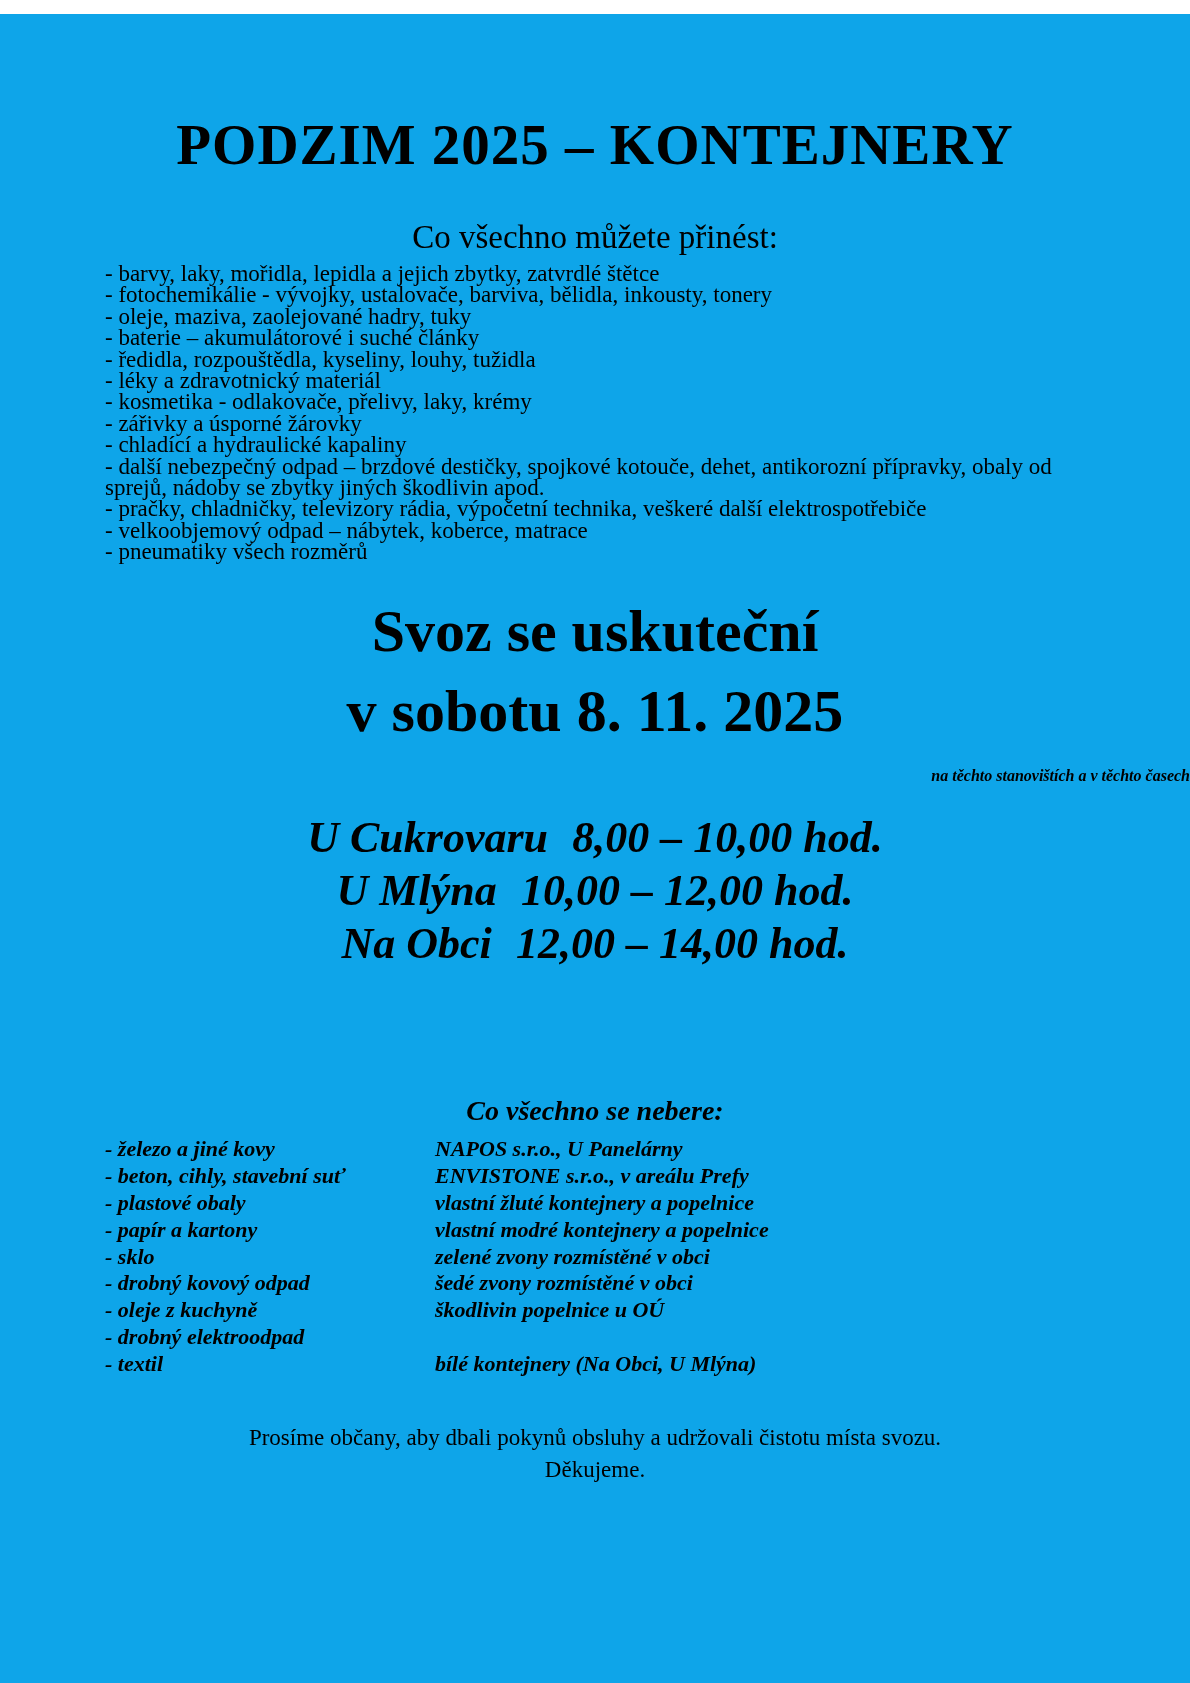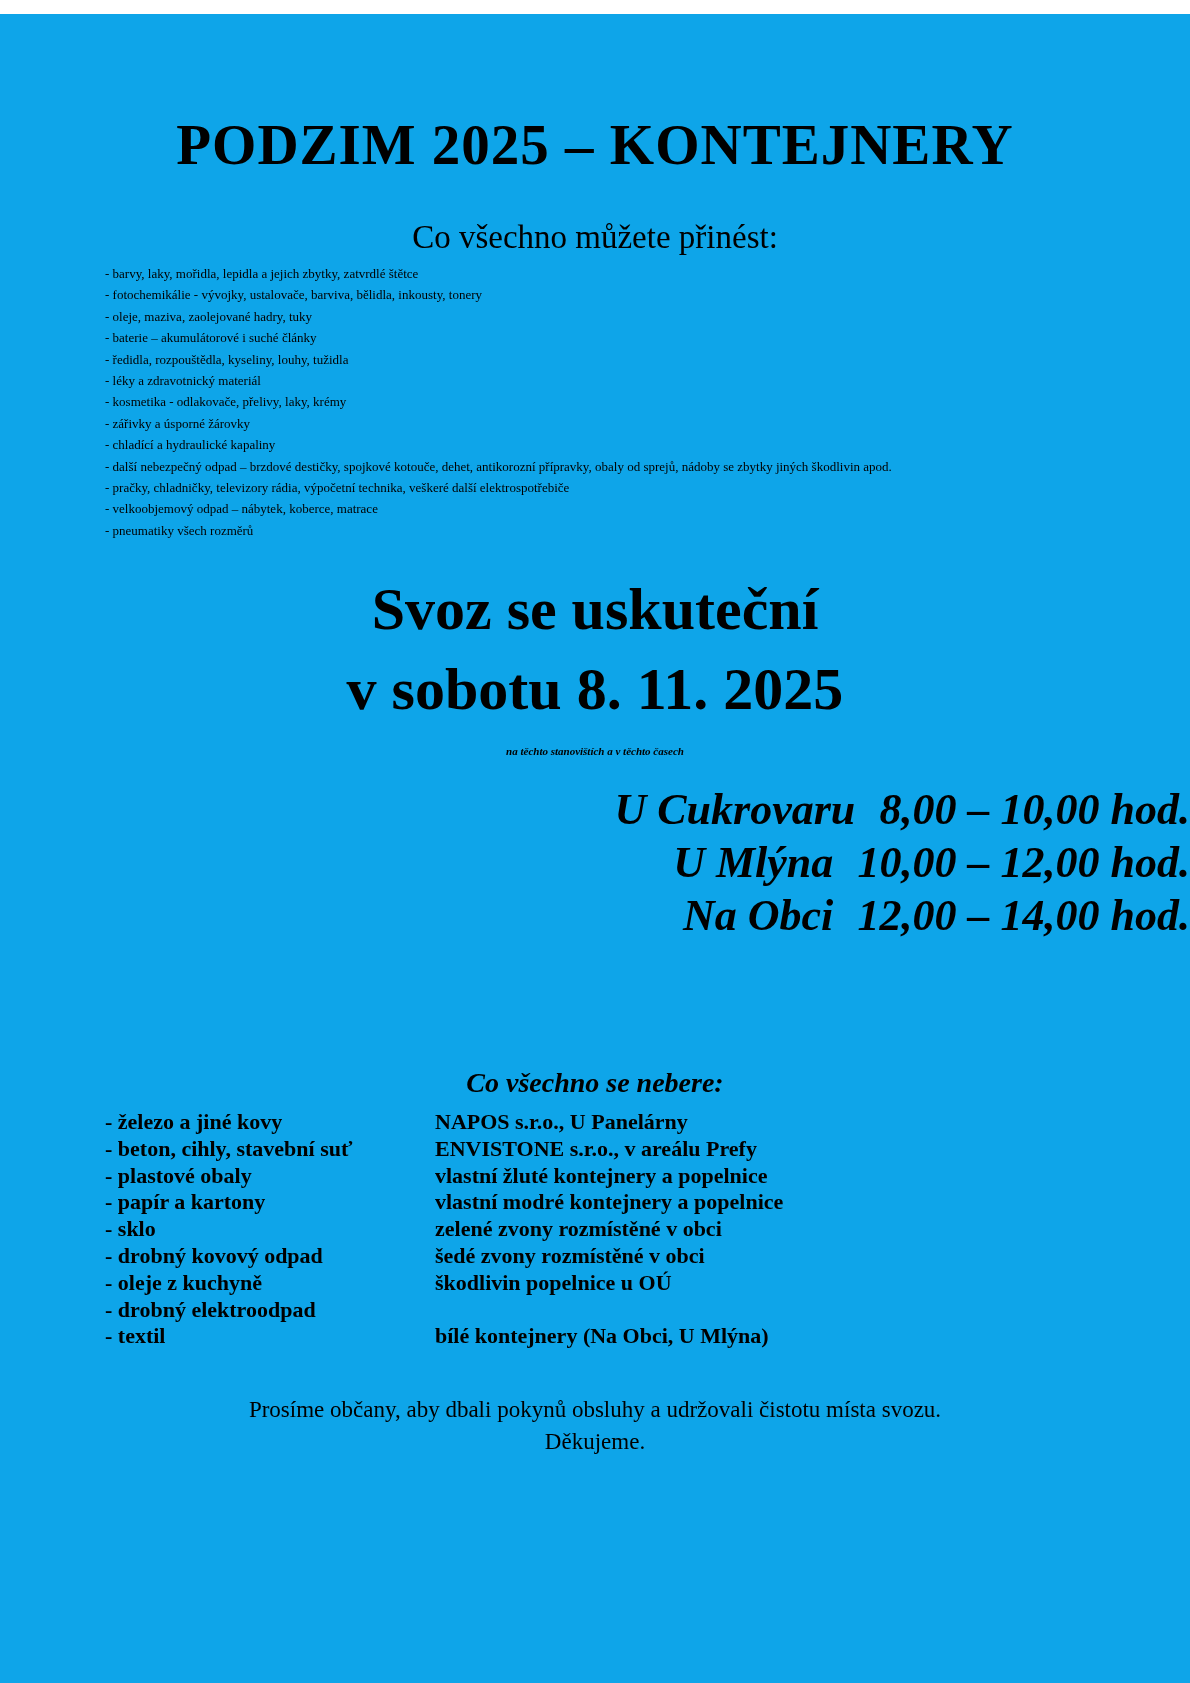--- a/index.html
+++ b/index.html
@@ -25,60 +25,61 @@
   .subtitle {
     margin-top: 42px;
     text-align: center;
     font-size: 33px;
     line-height: 1.1;
   }
   .bring-list {
     list-style: none;
     margin: 8px 0 0 0;
     padding: 0 85px 0 105px;
-    font-size: 13px;
+    font-size: 23px;
     line-height: 21.4px;
   }
   .event-heading {
     margin-top: 28px;
     text-align: center;
     font-size: 60px;
     font-weight: bold;
     line-height: 80px;
     white-space: nowrap;
   }
   .note {
     margin-top: 16px;
-    text-align: center;
-    font-size: 11px;
+    text-align: right;
+    font-size: 16px;
     font-weight: bold;
     font-style: italic;
   }
   .schedule {
     margin-top: 26px;
-    text-align: right;
+    text-align: center;
     font-size: 44px;
     font-weight: bold;
     font-style: italic;
     line-height: 53px;
     white-space: nowrap;
   }
   .schedule .loc { margin-right: 0.55em; }
   .nebere-heading {
     margin-top: 126px;
     text-align: center;
     font-size: 28px;
     font-weight: bold;
     font-style: italic;
     line-height: 1.1;
   }
   .nebere-rows {
     margin: 10px 0 0 105px;
     font-size: 22px;
     font-weight: bold;
+    font-style: italic;
     line-height: 26.8px;
   }
   .nebere-row { display: grid; grid-template-columns: 330px 1fr; }
   .footer {
     margin-top: 44px;
     text-align: center;
     font-size: 23px;
     line-height: 32px;
   }
 </style>

